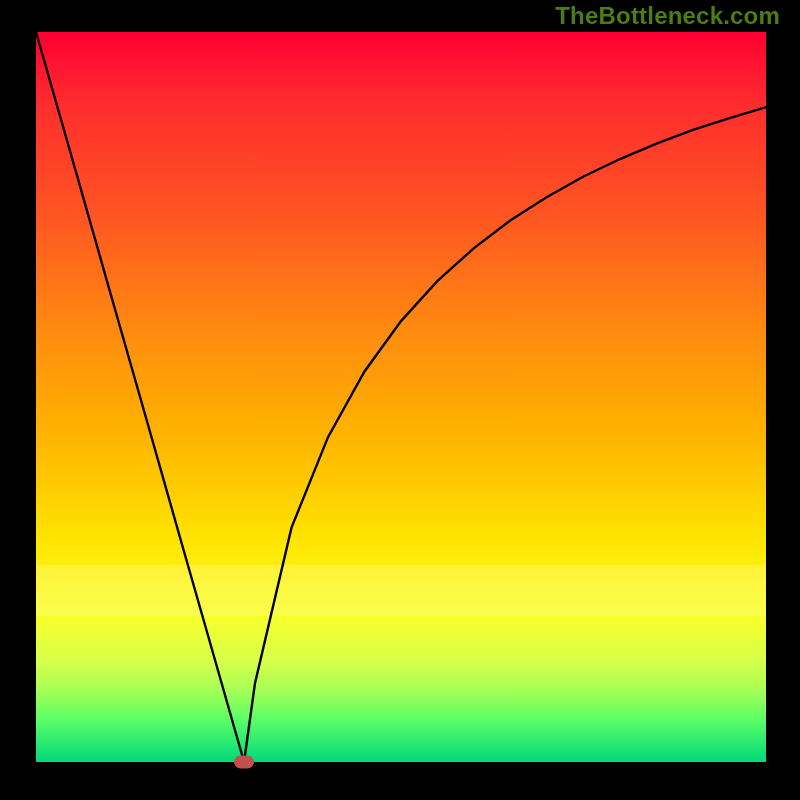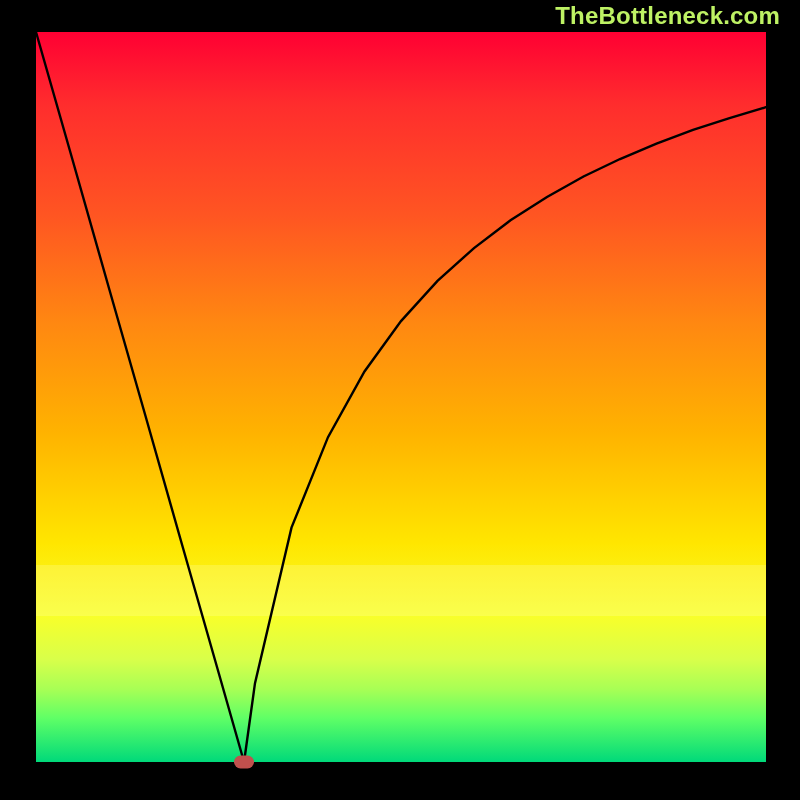--- a/index.html
+++ b/index.html
@@ -14,21 +14,21 @@
   .frame {
     position: relative;
     width: 800px;
     height: 800px;
     background: #000;
   }
   .watermark {
     position: absolute;
     top: 2px;
     right: 20px;
-    color: #bef264;
+    color: #4d7c0f;
     font-size: 24px;
     font-weight: 600;
     letter-spacing: 0.2px;
     z-index: 10;
   }
   .plot-area {
     position: absolute;
     left: 36px;
     top: 32px;
     width: 730px;

